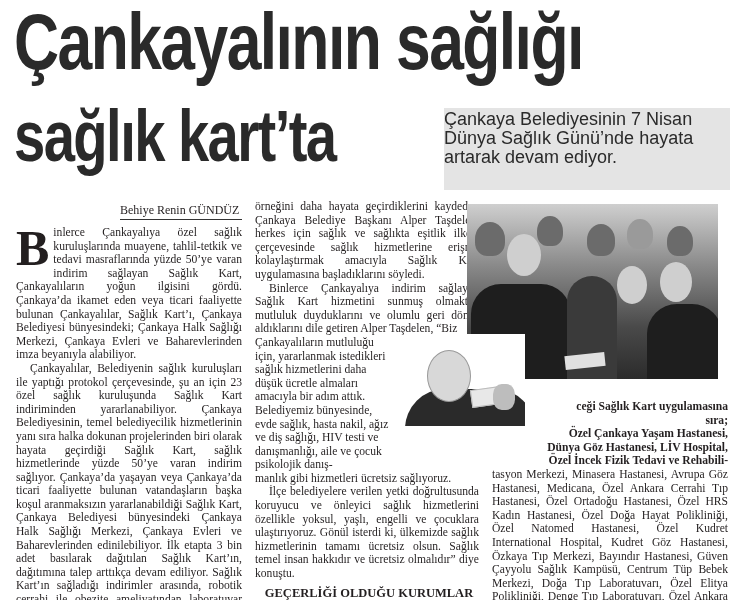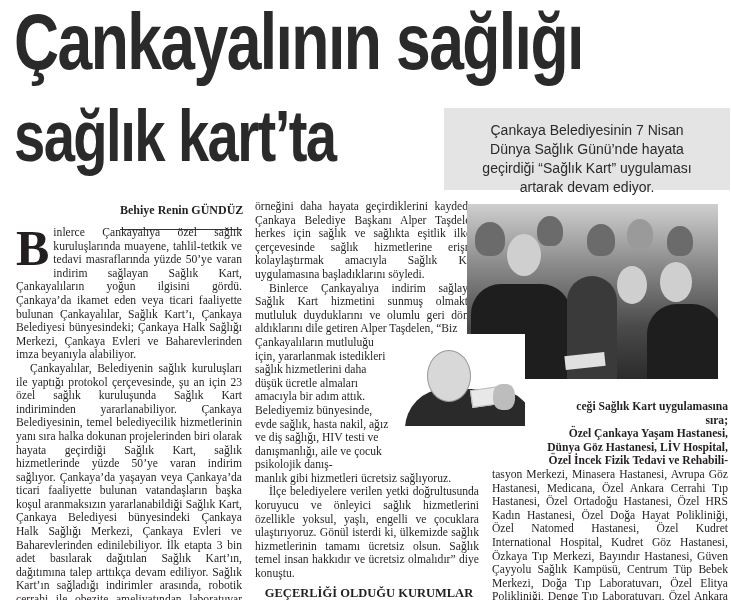--- a/index.html
+++ b/index.html
@@ -11,29 +11,29 @@
     font-family: "Liberation Sans", sans-serif; font-weight: 900;
     color: #2a2a2a; letter-spacing: -2px; line-height: 1;
     transform-origin: left top;
   }
   .hl1 { font-size: 80px; top: 2px; left: 14px; transform: scaleX(0.78); white-space: nowrap; }
   .hl2 { font-size: 72px; top: 100px; left: 14px; transform: scaleX(0.78); white-space: nowrap; }
 
   .subdeck {
     position: absolute; left: 444px; top: 108px; width: 286px; height: 82px;
     background: #e4e4e4;
-    font-family: "Liberation Sans", sans-serif; font-size: 14px; line-height: 19px;
-    text-align: center; color: #2a2a2a; padding-top: 13px;
+    font-family: "Liberation Sans", sans-serif; font-size: 18px; line-height: 19px;
+    color: #2a2a2a; padding-top: 2px;
   }
   .subdeck span { display: block; white-space: nowrap; }
 
   .byline {
     position: absolute; left: 120px; top: 203px; width: 122px;
-    font-weight: bold; font-size: 12px; white-space: nowrap;
-    border-bottom: 1px solid #333; padding-bottom: 11px;
+    font-weight: normal; font-size: 12px; white-space: nowrap;
+    border-bottom: 1px solid #333; padding-bottom: 1px;
   }
 
   .col { position: absolute; font-size: 11.6px; line-height: 13.6px; text-align: justify; }
   .col p { margin: 0; }
   .col .indent { text-indent: 14px; }
   .col1 { left: 16px; top: 226px; width: 226px; }
   .col2 { left: 255px; top: 200px; width: 224px; }
   .col3 { left: 492px; top: 400px; width: 236px; }
 
   .dropcap {
@@ -82,21 +82,20 @@
 </style>
 </head>
 <body>
 
 <div class="headline hl1">Çankayalının sağlığı</div>
 <div class="headline hl2">sağlık kart’ta</div>
 
 <div class="subdeck">
   <span>Çankaya Belediyesinin 7 Nisan</span>
   <span>Dünya Sağlık Günü’nde hayata</span>
-  <span>geçirdiği “Sağlık Kart” uygulaması</span>
   <span>artarak devam ediyor.</span>
 </div>
 
 <div class="byline">Behiye Renin GÜNDÜZ</div>
 
 <div class="col col1">
   <p><span class="dropcap">B</span><span>inlerce Çankayalıya özel sağlık kuruluşlarında muayene, tahlil-tetkik ve tedavi masraflarında yüzde 50’ye varan indirim sağlayan Sağlık Kart, Çankayalıların yoğun ilgisini gördü. Çankaya’da ikamet eden veya ticari faaliyette bulunan Çankayalılar, Sağlık Kart’ı, Çankaya Belediyesi bünyesindeki; Çankaya Halk Sağlığı Merkezi, Çankaya Evleri ve Baharevlerinden imza beyanıyla alabiliyor.</span></p>
   <p class="indent">Çankayalılar, Belediyenin sağlık kuruluşları ile yaptığı protokol çerçevesinde, şu an için 23 özel sağlık kuruluşunda Sağlık Kart indiriminden yararlanabiliyor. Çankaya Belediyesinin, temel belediyecilik hizmetlerinin yanı sıra halka dokunan projelerinden biri olarak hayata geçirdiği Sağlık Kart, sağlık hizmetlerinde yüzde 50’ye varan indirim sağlıyor. Çankaya’da yaşayan veya Çankaya’da ticari faaliyette bulunan vatandaşların başka koşul aranmaksızın yararlanabildiği Sağlık Kart, Çankaya Belediyesi bünyesindeki Çankaya Halk Sağlığı Merkezi, Çankaya Evleri ve Baharevlerinden edinilebiliyor. İlk etapta 3 bin adet basılarak dağıtılan Sağlık Kart’ın, dağıtımına talep arttıkça devam ediliyor. Sağlık Kart’ın sağladığı indirimler arasında, robotik cerrahi ile obezite ameliyatından laboratuvar tahlillerine, koroner anjiyodan tüp bebek uygulamasına kadar geniş bir yelpaze mevcut.</p>
 
 </div>

